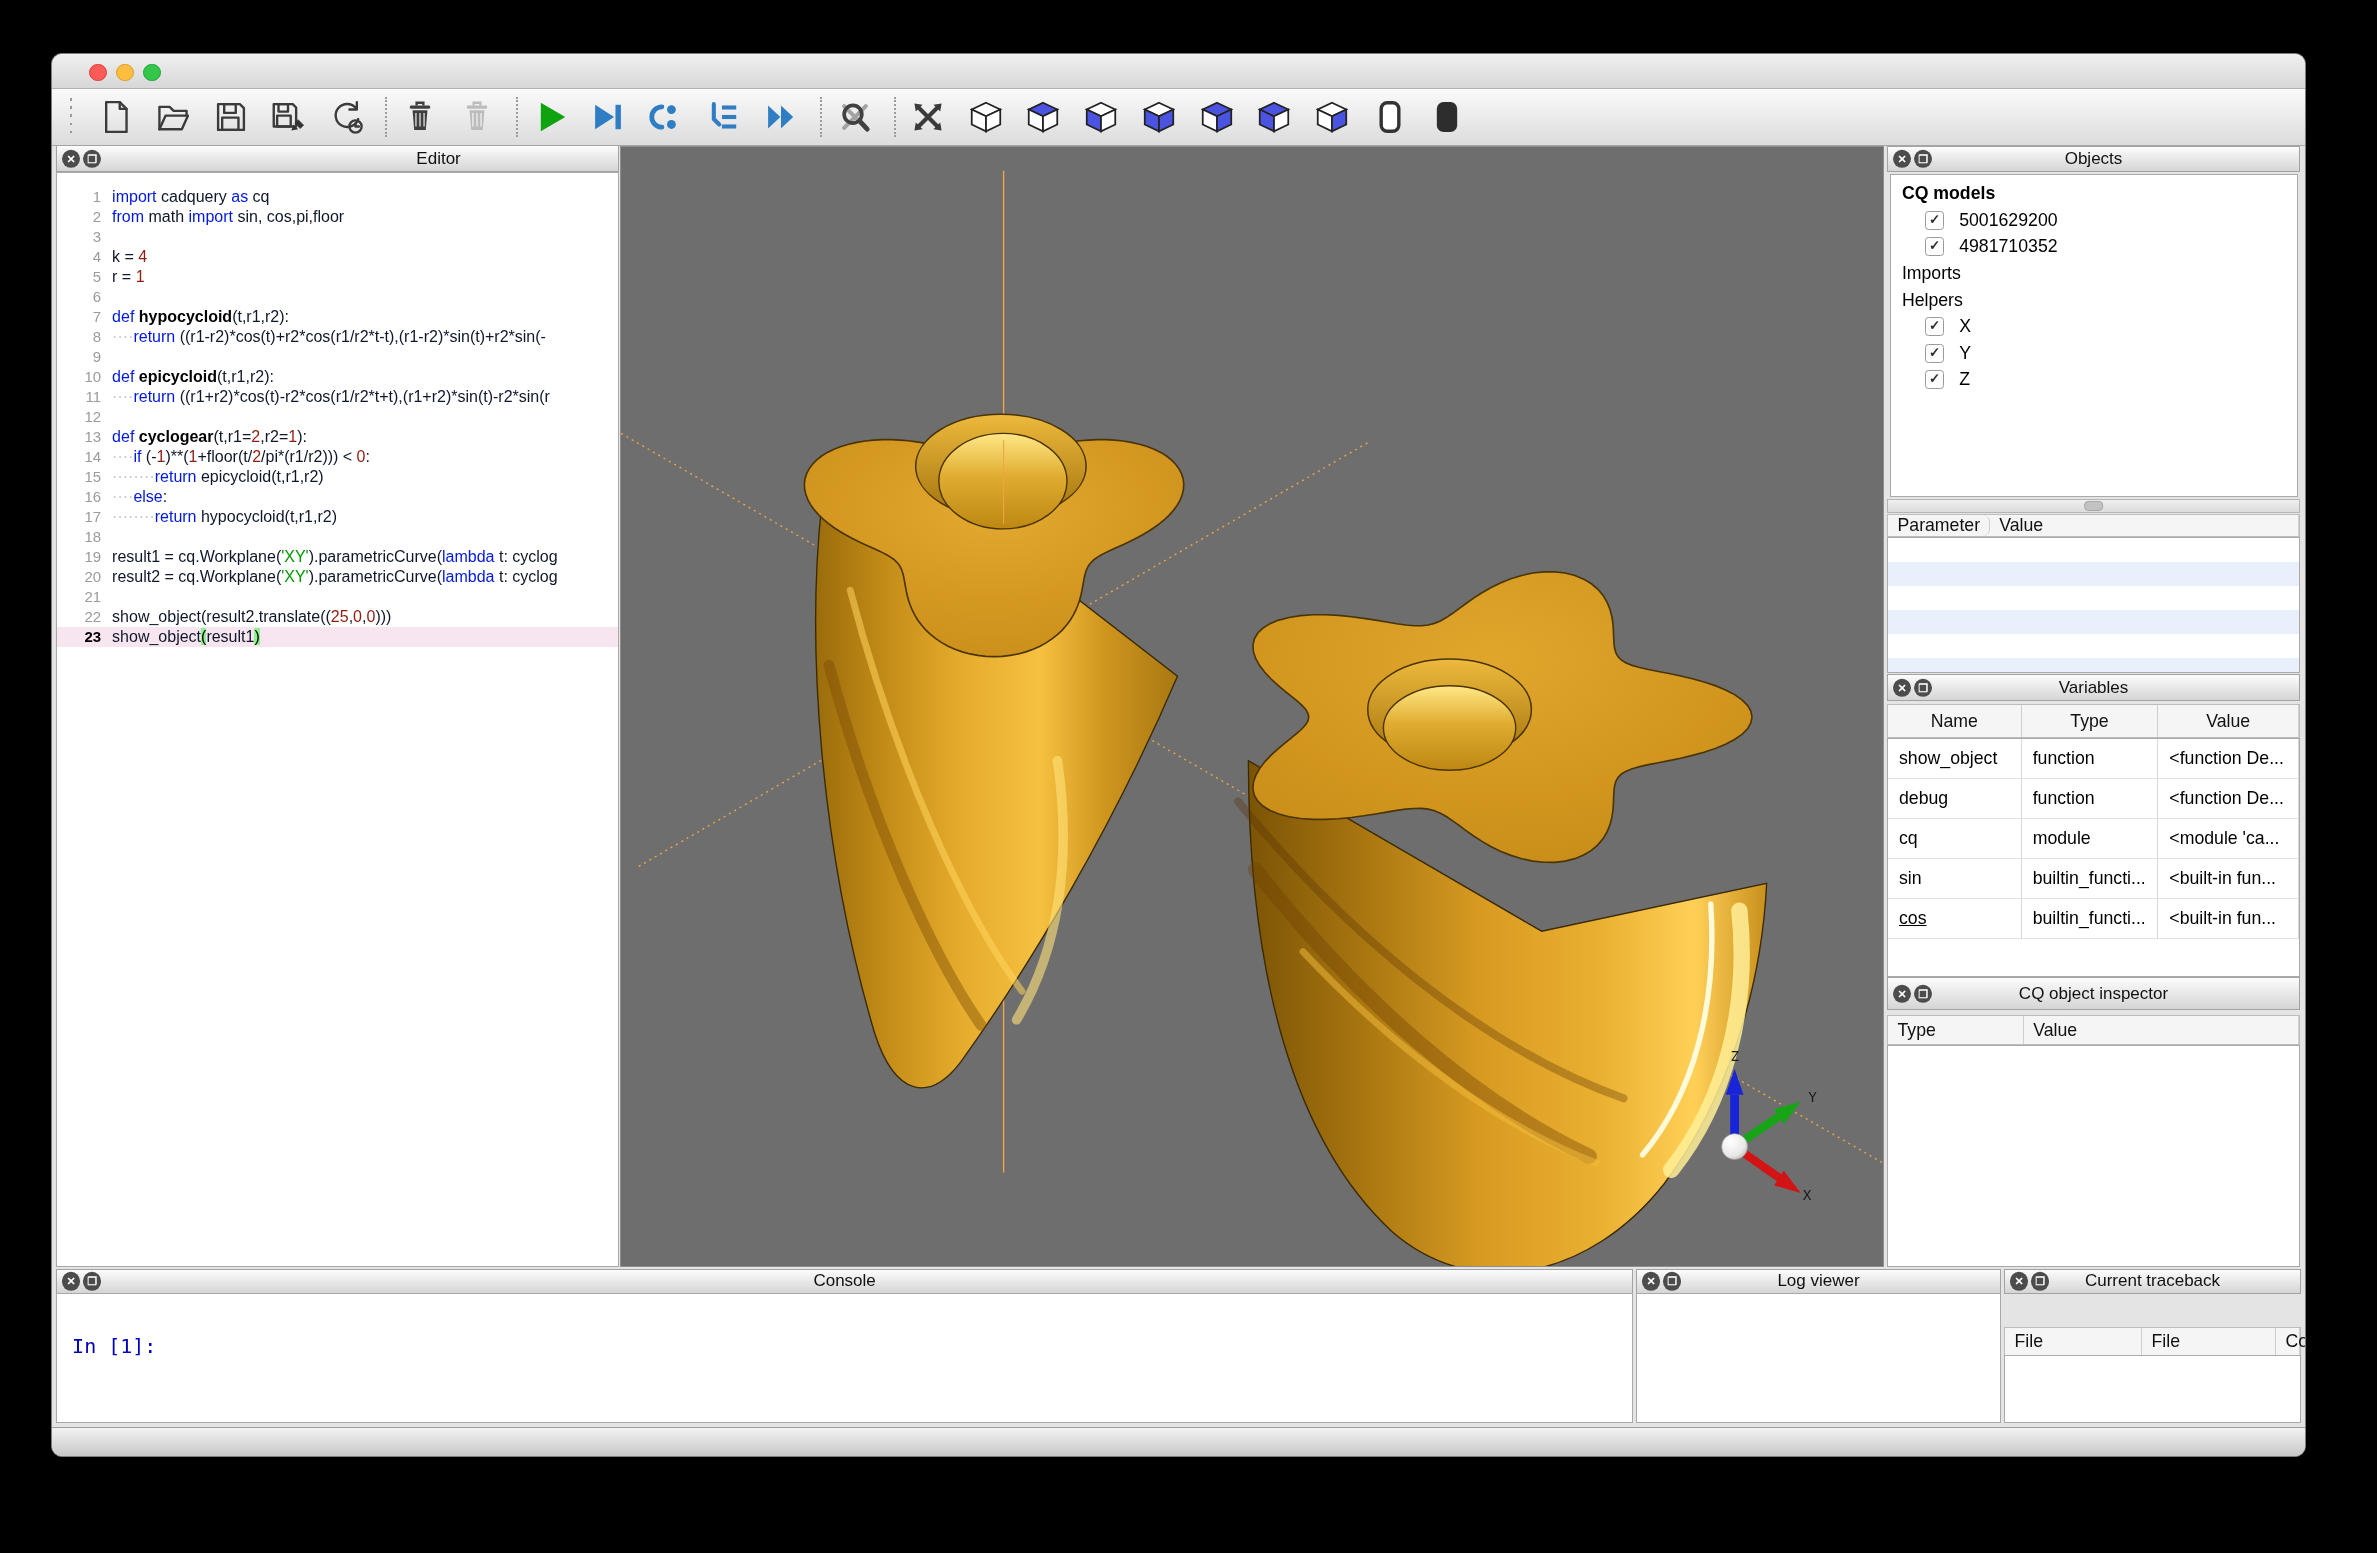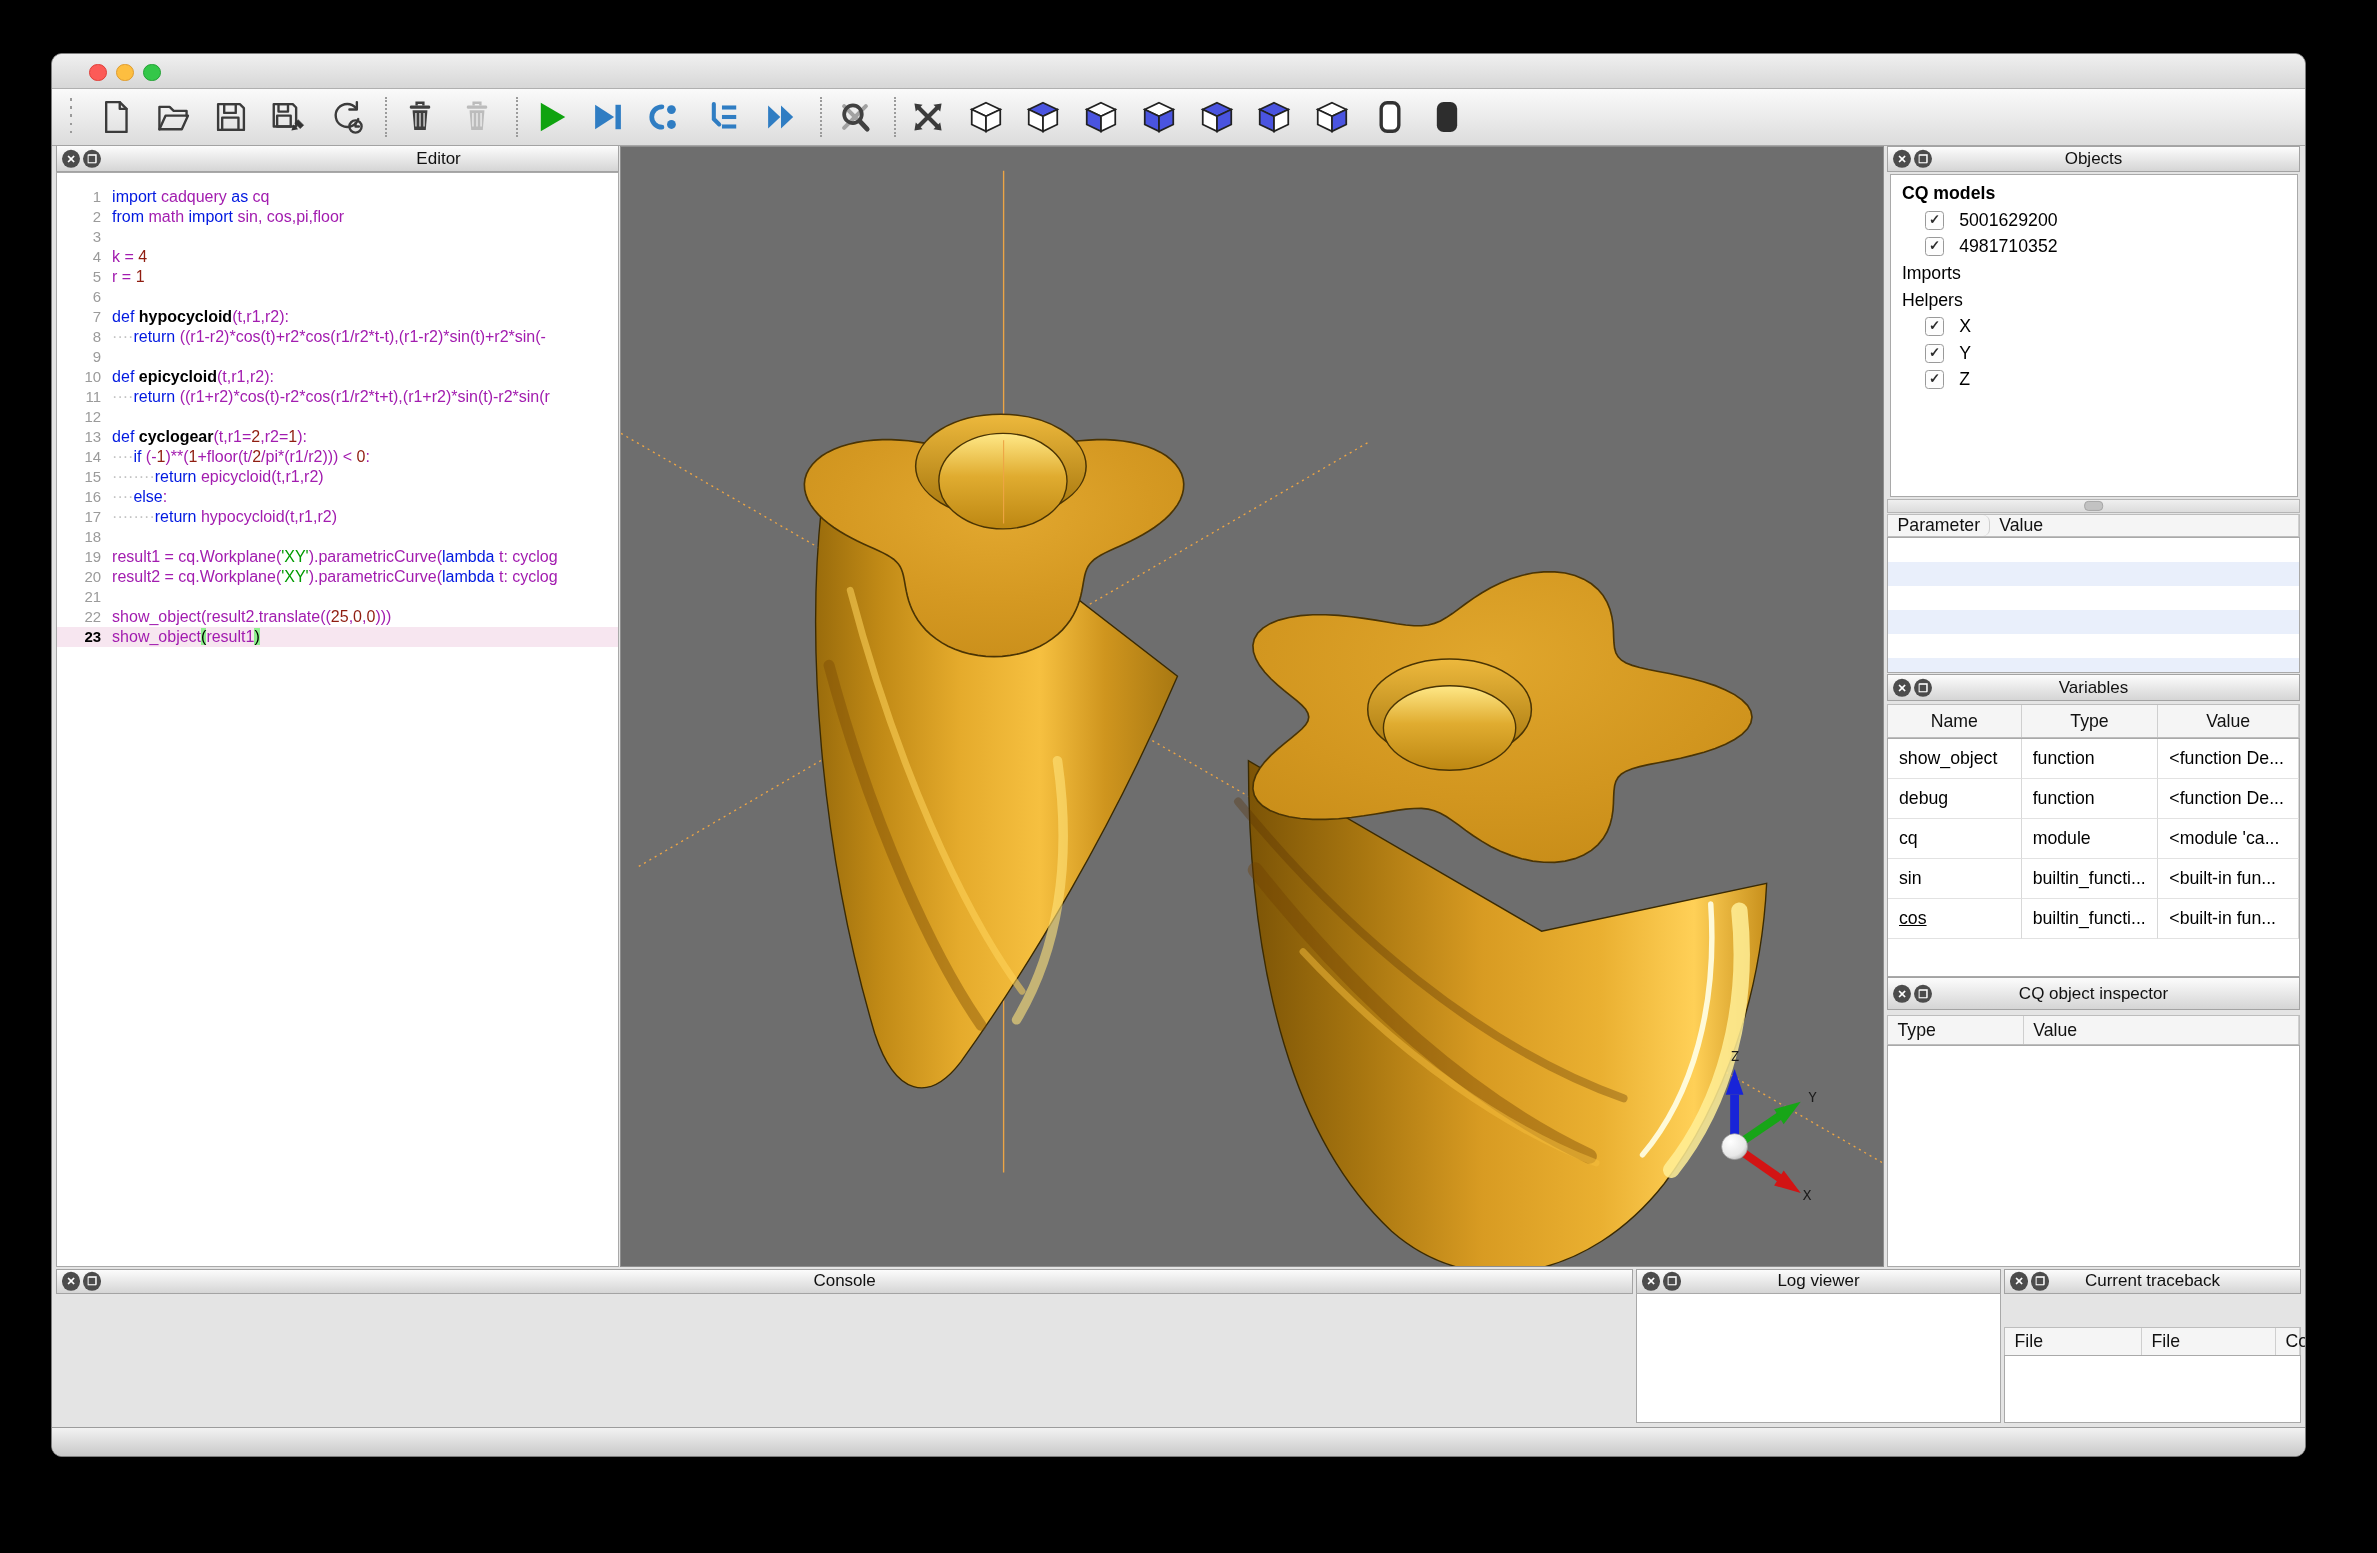--- a/index.html
+++ b/index.html
@@ -27,21 +27,21 @@
   .pbtn.b2{left:26px;}
   .pbtn.b1{left:4.8px;}
   .pbody{position:absolute;background:#fff;border:0.7px solid #a9a9a9;box-sizing:border-box;overflow:hidden;}
   
   .code{position:absolute;left:0;top:0;right:0;bottom:0;padding-top:14.3px;font-size:16px;white-space:pre;}
   .cline{height:20px;line-height:20px;display:flex;}
   .gut{width:44px;text-align:right;color:#9b9b9b;font-size:15px;flex:none;}
   .ctext{padding-left:11px;flex:1;overflow:hidden;}
   .cline.cur{background:#f7e6f0;}
   .cline.cur .gut{color:#000;font-weight:bold;}
-  .s-k{color:#0018e0;} .s-p{color:#a21caf;} .s-n{color:#8f1d10;} .s-s{color:#009a00;}
+  .s-k{color:#0018e0;} .s-p{color:#0f172a;} .s-n{color:#8f1d10;} .s-s{color:#009a00;}
   .s-d{color:#000;font-weight:bold;} .s-w{color:#c3c3c3;} .s-h{background:#8ef08e;color:#000;}
   
   .viewport{position:absolute;left:568px;top:92px;width:1264px;height:1121px;background:#6e6e6e;border:0.7px solid #8e8e8e;box-sizing:border-box;}
   
   .thead{position:absolute;background:#f5f5f5;border:0.7px solid #bdbdbd;box-sizing:border-box;display:flex;font-size:17.7px;color:#111;}
   .thead .hc{border-right:0.7px solid #cfcfcf;box-sizing:border-box;display:flex;align-items:center;}
   .thead .hc.center{justify-content:center;}
   .thead .hc.left{padding-left:9.5px;}
   .trow{display:flex;font-size:17.7px;color:#000;align-items:center;}
   .trow .tc{padding-left:11px;border-right:0.7px solid #d8d8d8;box-sizing:border-box;overflow:hidden;white-space:nowrap;height:100%;display:flex;align-items:center;border-bottom:0.7px solid #e2e2e2;}
@@ -432,20 +432,23 @@
       <div class="hc left" style="width: 136px;">Type</div>
       <div class="hc left" style="width: 276px;">Value</div>
     </div>
   <div class="pbody" style="left:1835px;top:991px;width:413px;height:222px;"></div>
 
   <div class="ptitle" style="left:4.1px;top:1215px;width:1577px;height:24.6px;">
     <div class="pbtn b1">✕</div>
     <div class="pbtn b2">❐</div>
     <div class="cap">Console</div>
   </div>
+  <div class="pbody" style="left:4.1px;top:1239px;width:1577px;height:130px;">
+    <div class="prompt">In [1]:</div>
+  </div>
 
   <div class="ptitle" style="left:1584px;top:1215px;width:365px;height:24.6px;">
     <div class="pbtn b1">✕</div>
     <div class="pbtn b2">❐</div>
     <div class="cap">Log viewer</div>
   </div>
   <div class="pbody" style="left:1584px;top:1239px;width:365px;height:130px;"></div>
 
   <div class="ptitle" style="left:1952px;top:1215px;width:297px;height:24.6px;">
     <div class="pbtn b1">✕</div>

